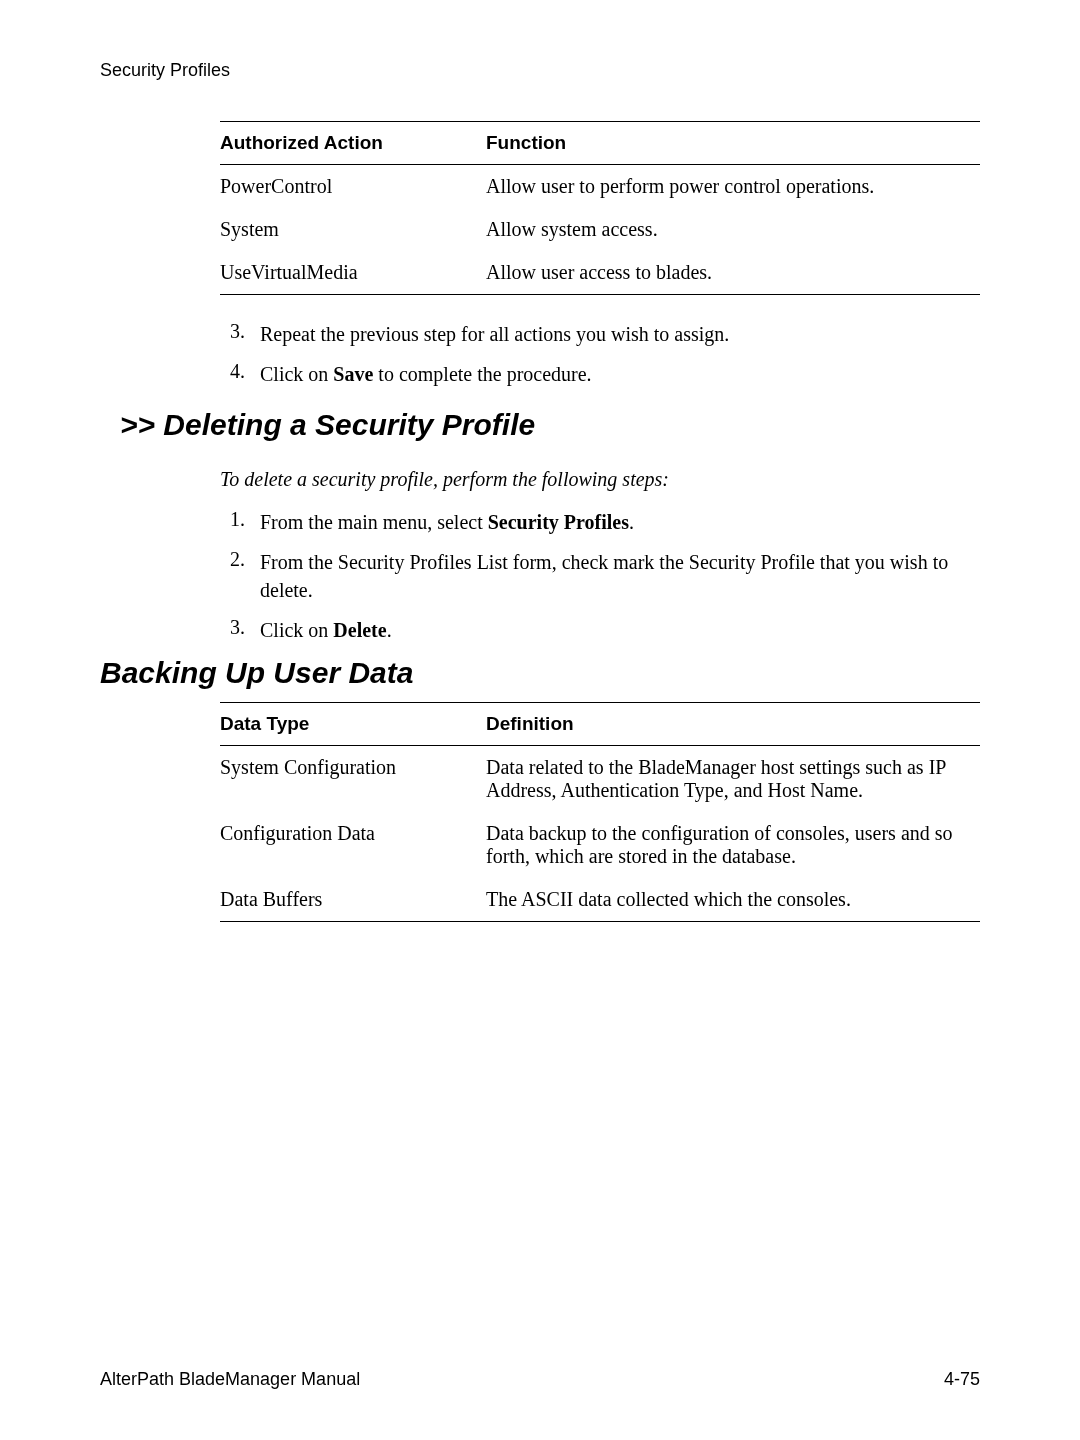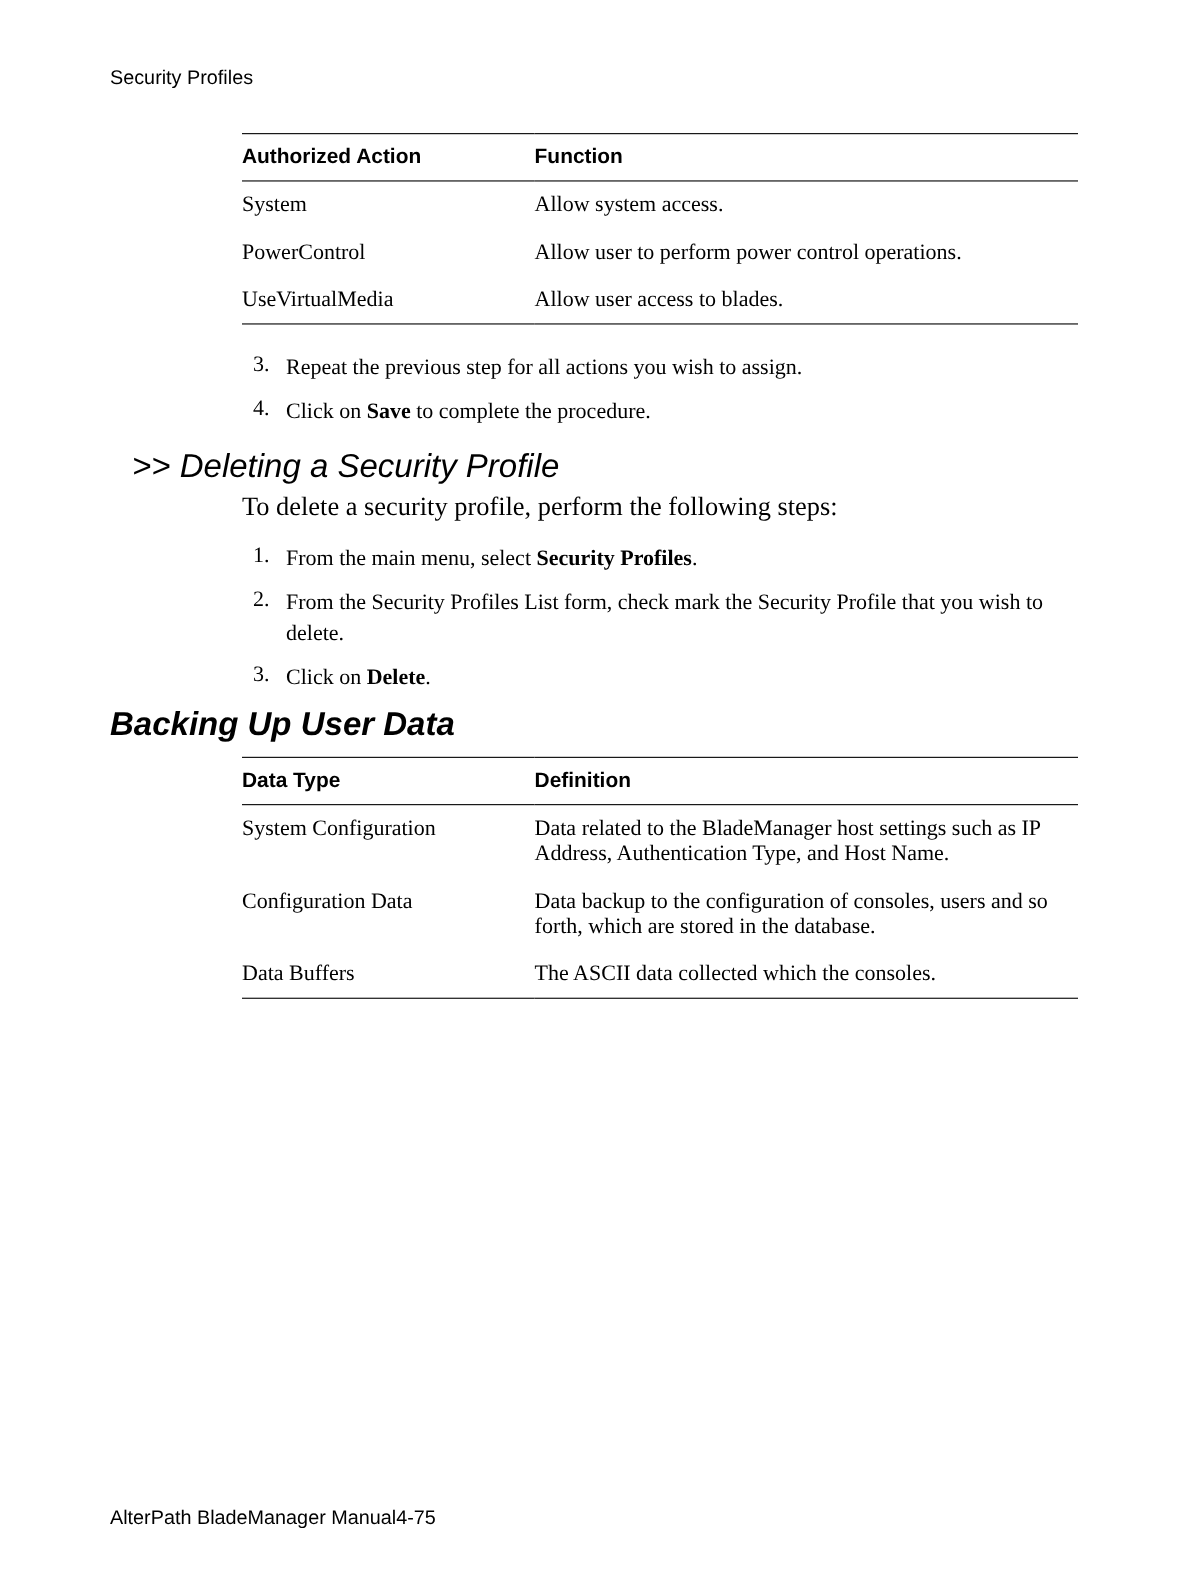--- a/index.html
+++ b/index.html
@@ -59,71 +59,73 @@
       width: 30px;
       flex-shrink: 0;
     }
     .ol-text {
       flex: 1;
       line-height: 1.4;
     }
     .heading2 {
       font-family: Arial, Helvetica, sans-serif;
       font-style: italic;
-      font-weight: normal;
+      font-weight: bold;
       font-size: 30px;
       margin-top: 20px;
-      margin-bottom: 3px;
+      margin-bottom: 23px;
       margin-left: 20px;
     }
     .heading1 {
       font-family: Arial, Helvetica, sans-serif;
       font-style: italic;
       font-weight: bold;
       font-size: 30px;
       margin-top: 9px;
       margin-bottom: 12px;
     }
     .body-para {
-      font-size: 24px;
+      font-size: 20px;
       margin-bottom: 15px;
       line-height: 1.4;
+      font-style: italic;
     }
     .footer {
       position: absolute;
       bottom: 50px;
       left: 100px;
       right: 100px;
       display: flex;
+      justify-content: space-between;
       font-family: Arial, Helvetica, sans-serif;
       font-size: 18px;
     }
   </style>
 </head>
 <body>
 
 <div class="header-label">Security Profiles</div>
 
 <div class="content-indent">
 
   <table>
     <thead>
       <tr>
         <th class="col1">Authorized Action</th>
         <th>Function</th>
       </tr>
     </thead>
     <tbody>
       <tr>
+        <td class="col1">PowerControl</td>
+        <td>Allow user to perform power control operations.</td>
+      </tr>
+      <tr>
         <td class="col1">System</td>
         <td>Allow system access.</td>
-      </tr>
-      <tr>
-        <td class="col1">PowerControl</td>
-        <td>Allow user to perform power control operations.</td>
       </tr>
       <tr class="table-last-row">
         <td class="col1">UseVirtualMedia</td>
         <td>Allow user access to blades.</td>
       </tr>
     </tbody>
   </table>
 
   <div class="ol-item">
     <div class="ol-marker">3.</div>

